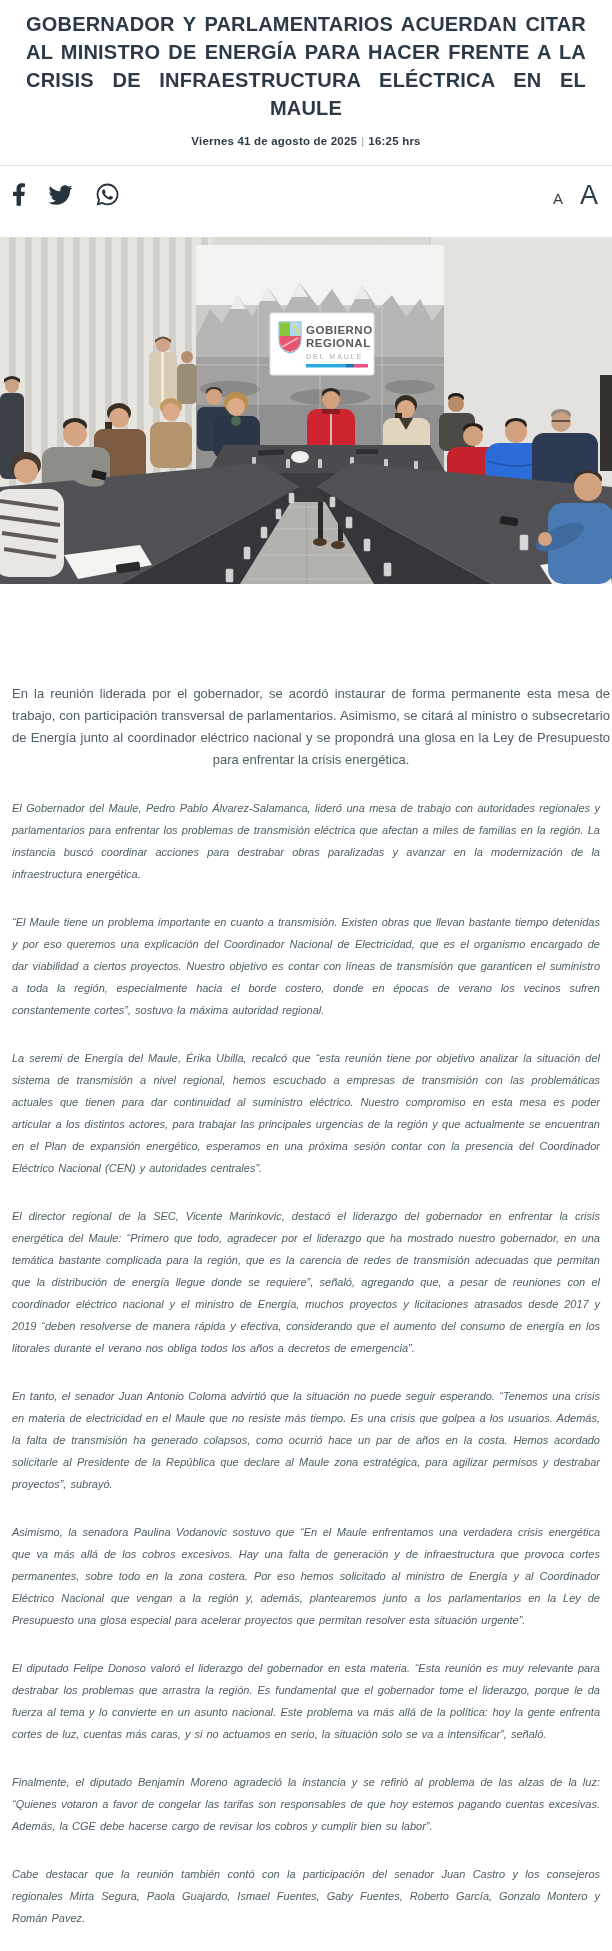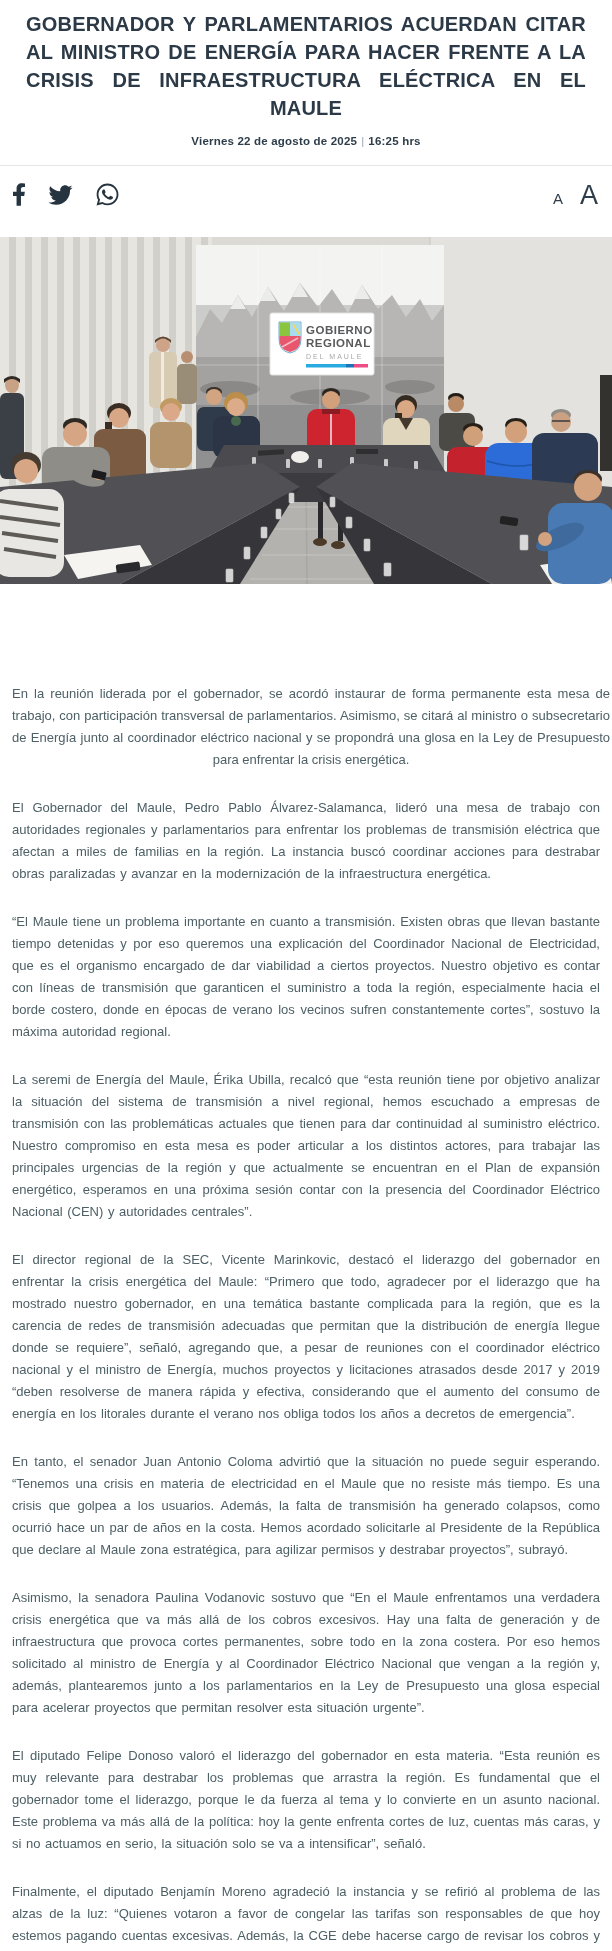--- a/index.html
+++ b/index.html
@@ -58,37 +58,38 @@
   .lead{
     margin:23px 2px 0 12px;
     font-size:13px;
     line-height:22px;
     text-align:justify;
     text-align-last:center;
     color:#4d6066;
   }
   .body-par{
     margin:26px 12px 0 12px;
-    font-size:13px;
+    font-size:11px;
     line-height:22px;
     text-align:justify;
     color:#4d6066;
     word-spacing:1px;
+    font-style:italic;
   }
   .body-par:last-child{margin-bottom:12px;}
 </style>
 </head>
 <body>
 
 <div class="page">
 
   <h1 class="article-title">GOBERNADOR Y PARLAMENTARIOS ACUERDAN CITAR AL MINISTRO DE ENERGÍA PARA HACER FRENTE A LA CRISIS DE INFRAESTRUCTURA ELÉCTRICA EN EL MAULE</h1>
 
   <div class="date-row">
-    <span>Viernes 22 de agosto de 2025</span><span class="sep">|</span><span>16:25 hrs</span>
+    <span>Viernes 41 de agosto de 2025</span><span class="sep">|</span><span>16:25 hrs</span>
   </div>
 
   <hr class="divider">
 
   <div class="share-row">
     <div class="share-icons">
       <button class="share-btn" title="Facebook">
         <span style="line-height:0;">
           <svg width="14" height="25" viewBox="0 0 320 512">
               <path d="M279.14 288l14.22-92.66h-88.91v-60.13c0-25.35 12.42-50.06 52.24-50.06h40.42V6.26S260.43 0 225.36 0c-73.22 0-121.08 44.38-121.08 124.72v70.62H22.89V288h81.39v224h100.17V288z"></path>

